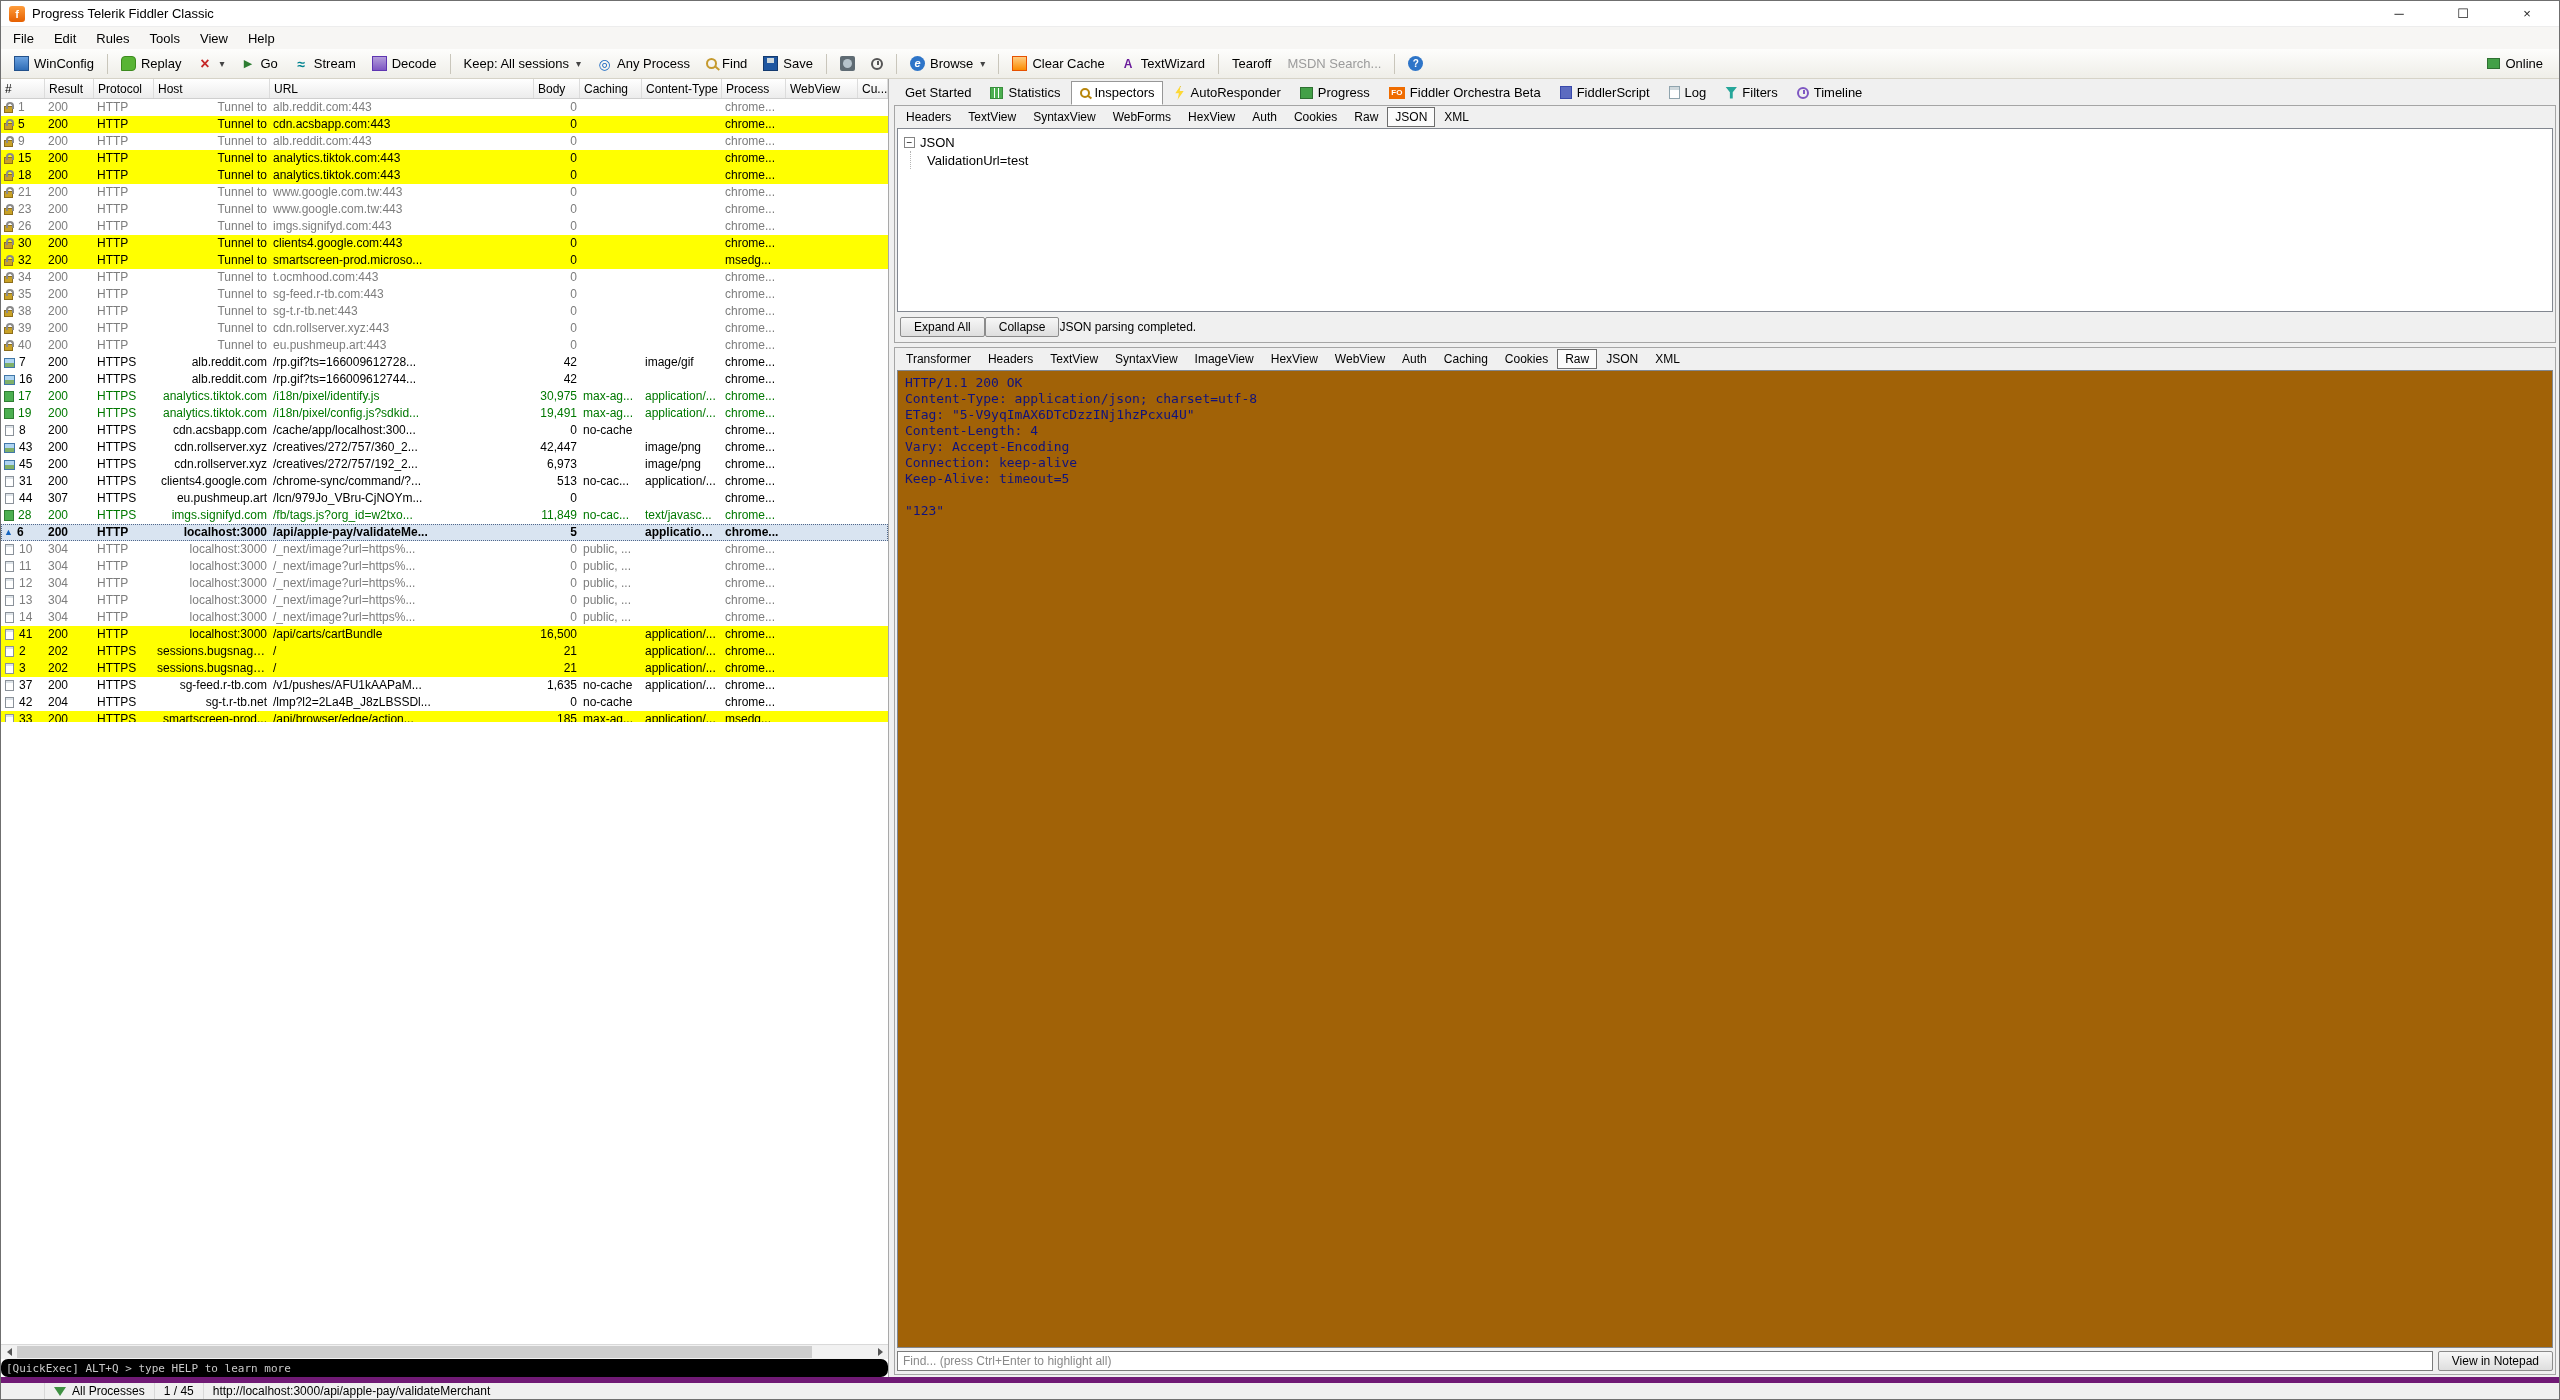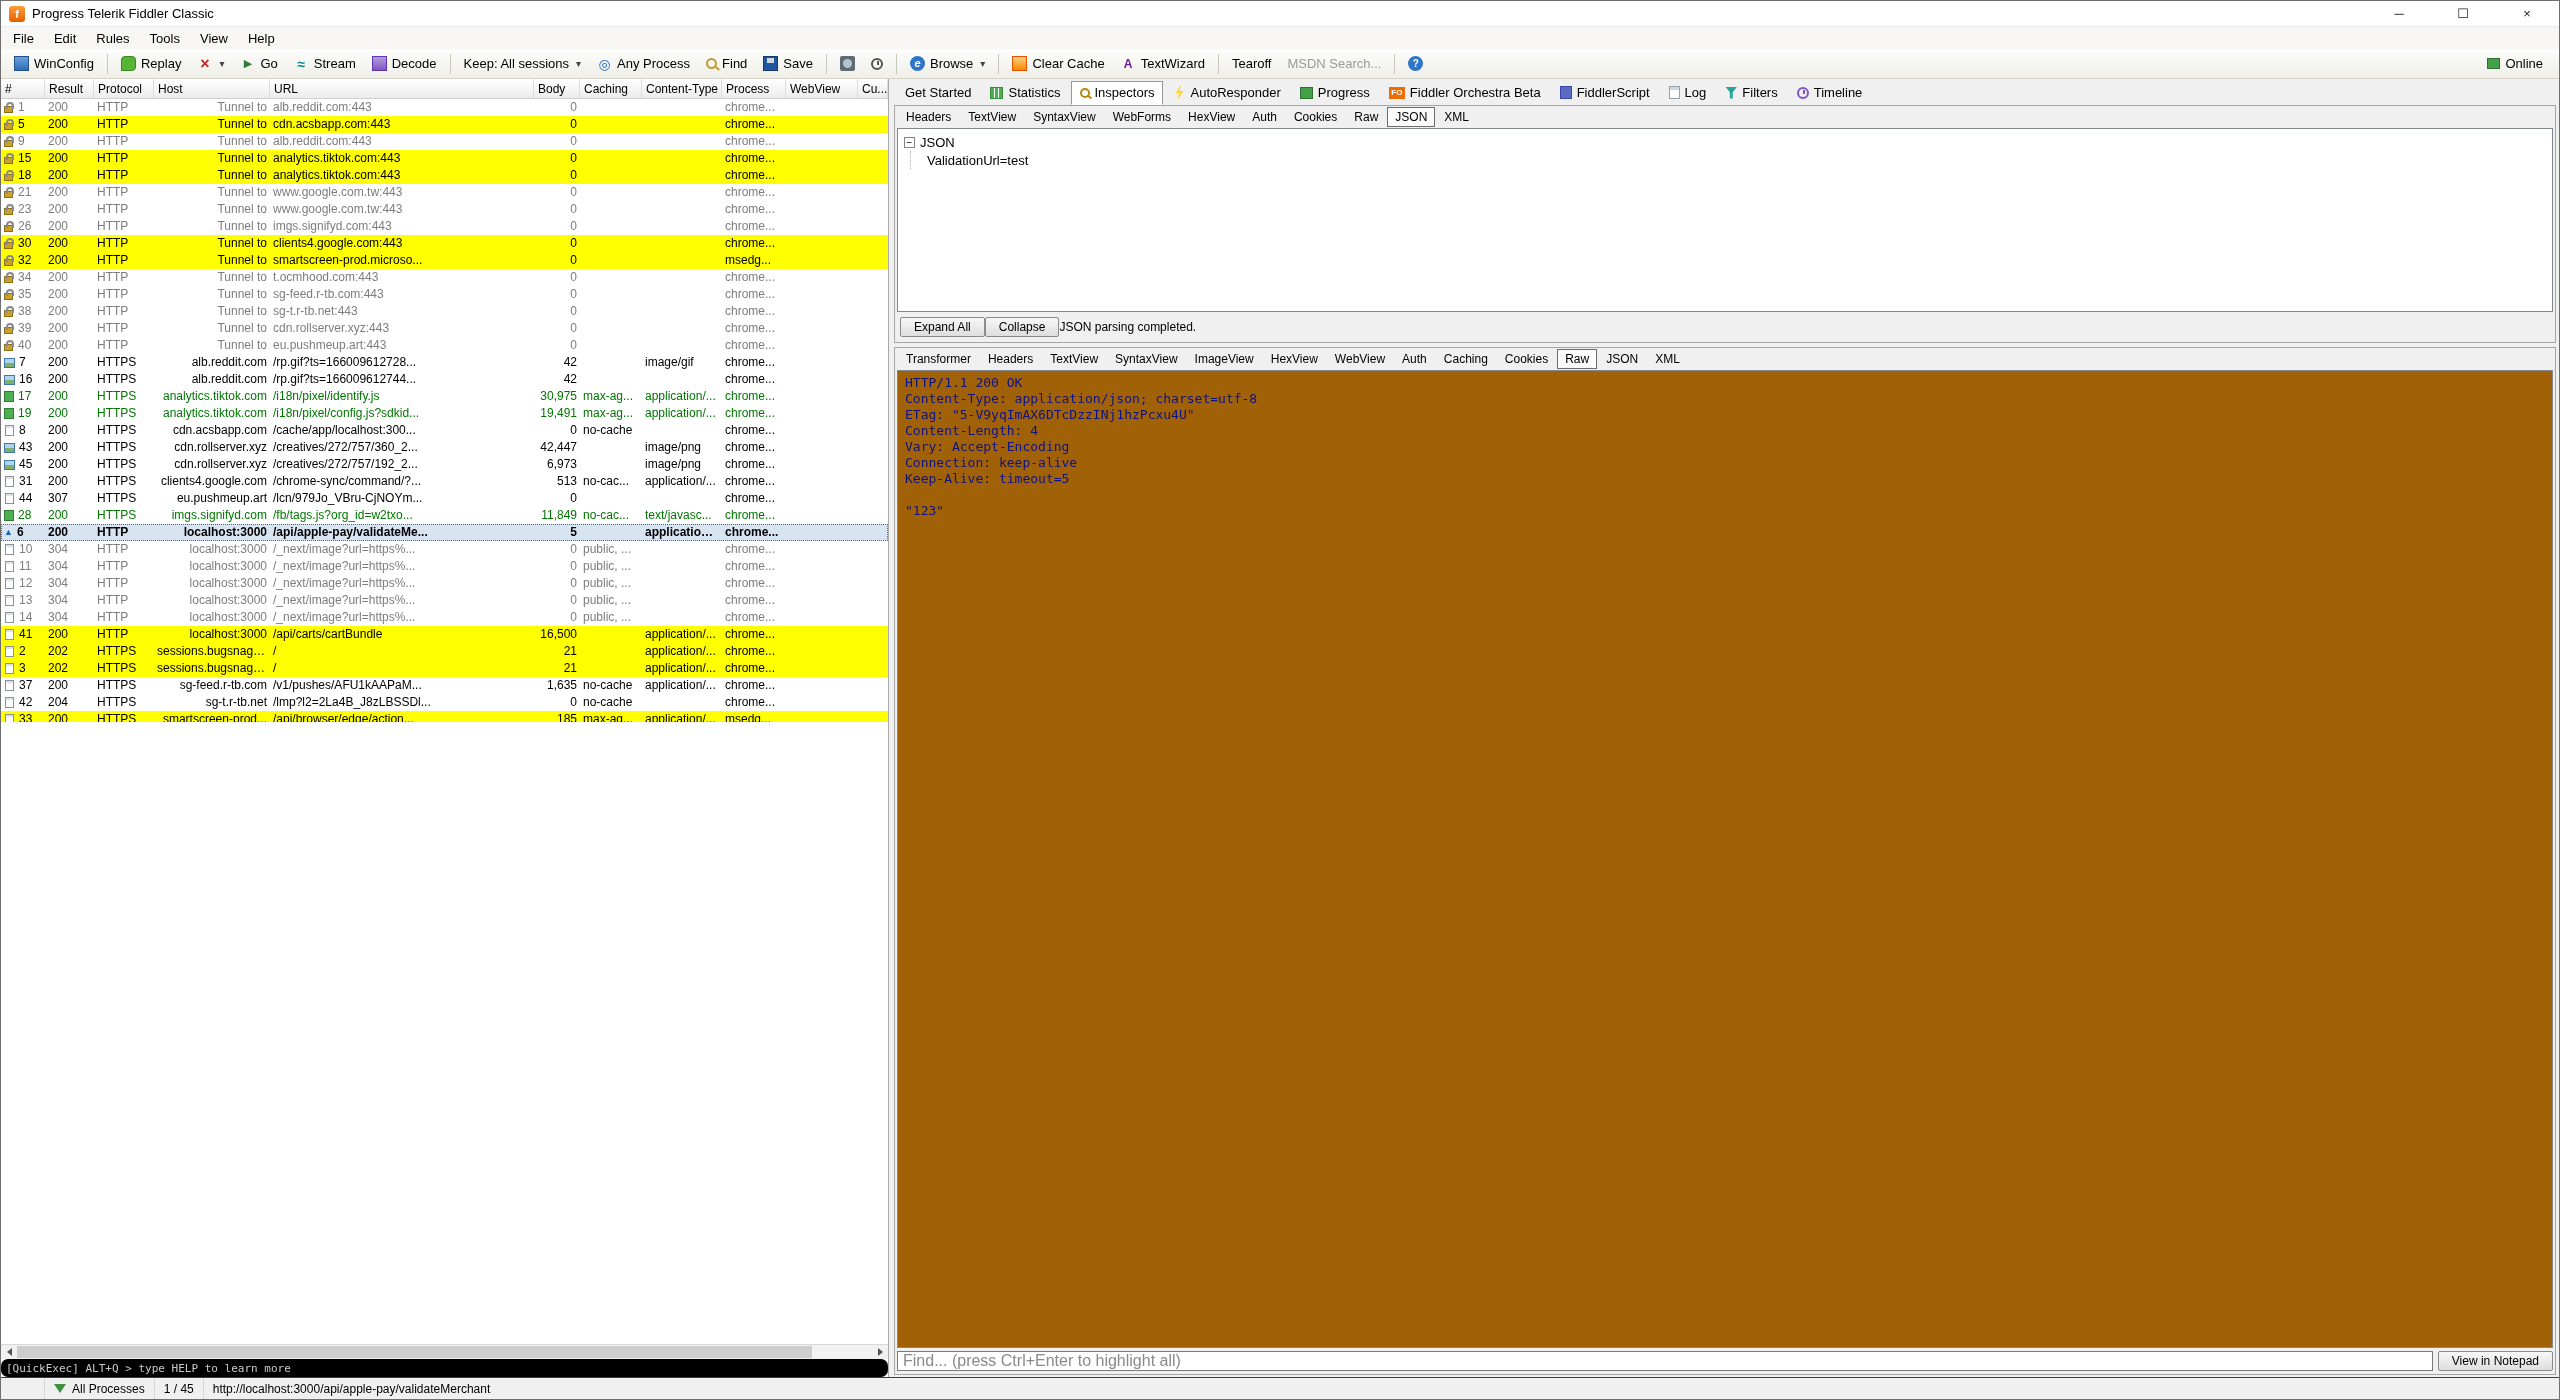--- a/index.html
+++ b/index.html
@@ -116,25 +116,25 @@
   .tnode{display:flex;align-items:center;gap:5px;height:18px;}
   .expander{width:11px;height:11px;border:1px solid #848484;background:#fff;font-size:10px;line-height:9px;text-align:center;display:inline-block;}
   .tnode.child{margin-left:6px;padding-left:16px;border-left:1px dotted #b5b5b5;}
   .req-footer{flex:0 0 30px;display:flex;align-items:center;padding:0 5px;font-size:12px;}
   .btn{padding:2px 13px;background:linear-gradient(#f7f7f7,#dedede);border:1px solid #8b8b8b;font-size:12px;border-radius:2px;}
   .gap{flex:0 0 4px;}
   .resp-box{flex:1;border:1px solid #a5a5a5;background:#f0f0f0;display:flex;flex-direction:column;min-height:0;}
   .raw{flex:1;background:#a16207;border:1px solid #828790;margin:0 2px;padding:4px 7px;font-family:"DejaVu Sans Mono",monospace;font-size:13px;line-height:16px;color:#10127e;overflow:hidden;}
   .raw-line{min-height:16px;white-space:pre;}
   .findbar{flex:0 0 26px;display:flex;align-items:center;gap:5px;padding:2px 2px;}
-  .find-input{flex:1;height:20px;border:1px solid #7a7a7a;padding:0 5px;font-size:16px;font-family:"Liberation Sans",sans-serif;background:#fff;}
+  .find-input{flex:1;height:20px;border:1px solid #7a7a7a;padding:0 5px;font-size:12px;font-family:"Liberation Sans",sans-serif;background:#fff;}
   .find-input::placeholder{color:#8a8a8a;}
 
   
-  .statusbar{flex:0 0 22px;background:#f0f0f0;border-top:1px solid #701a75;display:flex;align-items:center;font-size:12px;}
+  .statusbar{flex:0 0 22px;background:#f0f0f0;border-top:6px solid #701a75;display:flex;align-items:center;font-size:12px;}
   .sb-seg{padding:0 9px;height:100%;display:flex;align-items:center;gap:6px;border-right:1px solid #d8d8d8;white-space:nowrap;}
   .sb-seg.grow{flex:1;border-right:none;}
   .sb-corner{width:44px;height:100%;border-right:1px solid #d8d8d8;}
 </style>
 </head>
 <body>
 
 <div class="window">
 
   <div class="titlebar">

